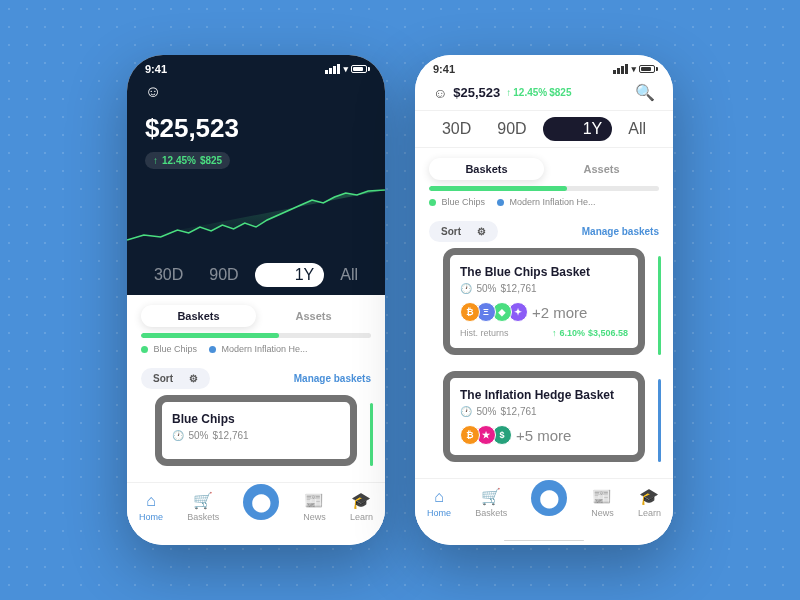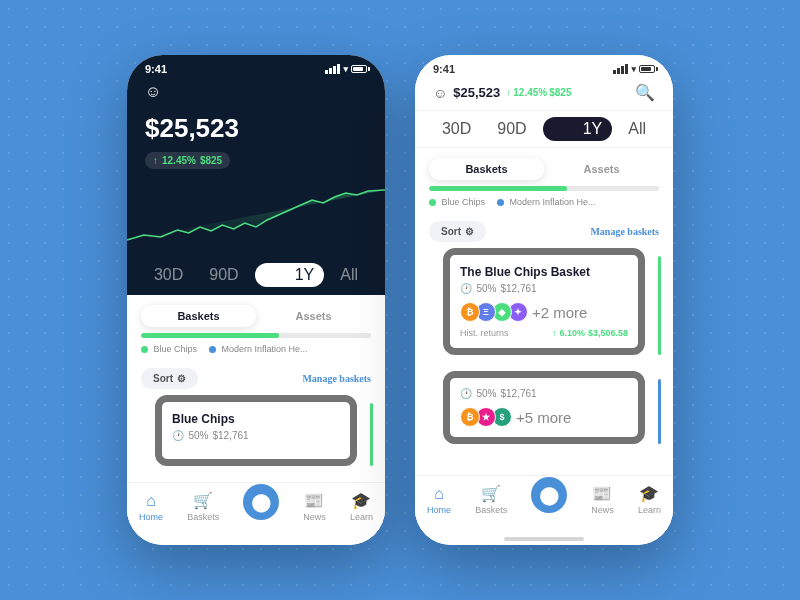--- a/index.html
+++ b/index.html
@@ -167,35 +167,34 @@
 
     
     .sort-row {
       display: flex;
       align-items: center;
       justify-content: space-between;
       padding: 6px 14px;
       flex-shrink: 0;
     }
     .sort-btn {
-      display: flex; align-items: center; gap: 4px;
+      display: flex; align-items: center; gap: 16px;
       background: #F0F2F8;
       border-radius: 20px;
       padding: 5px 12px;
       font-size: 10px;
       font-weight: 600;
       color: #555;
       cursor: pointer;
     }
     .manage-link {
       font-size: 10px;
       color: #4A90D9;
       font-weight: 600;
       cursor: pointer;
-      font-family: Liberation Serif, serif;
     }
 
     
     .basket-card {
       margin: 0 14px 8px;
       padding: 10px;
       border: 7px solid #737373;
       border-radius: 12px;
       flex-shrink: 0;
     }
@@ -525,20 +524,21 @@
             <span>6.10%</span>
             <span>$3,506.58</span>
           </div>
         </div>
       </div>
       <div class="card-bar" style="background:#4ADE80;"></div>
     </div>
 
     <div class="card-wrapper">
       <div class="basket-card">
+        <div class="basket-card-title">The Inflation Hedge Basket</div>
         <div class="basket-card-subtitle">
           <span>🕐</span>
           <span>50%</span>
           <span>$12,761</span>
         </div>
         <div class="crypto-row">
           <div class="crypto-icon" style="background:#F7931A; z-index:5;">₿</div>
           <div class="crypto-icon" style="background:#E91E8C; z-index:4;">★</div>
           <div class="crypto-icon" style="background:#26A17B; z-index:3;">$</div>
           <span class="more-tag">+5 more</span>

